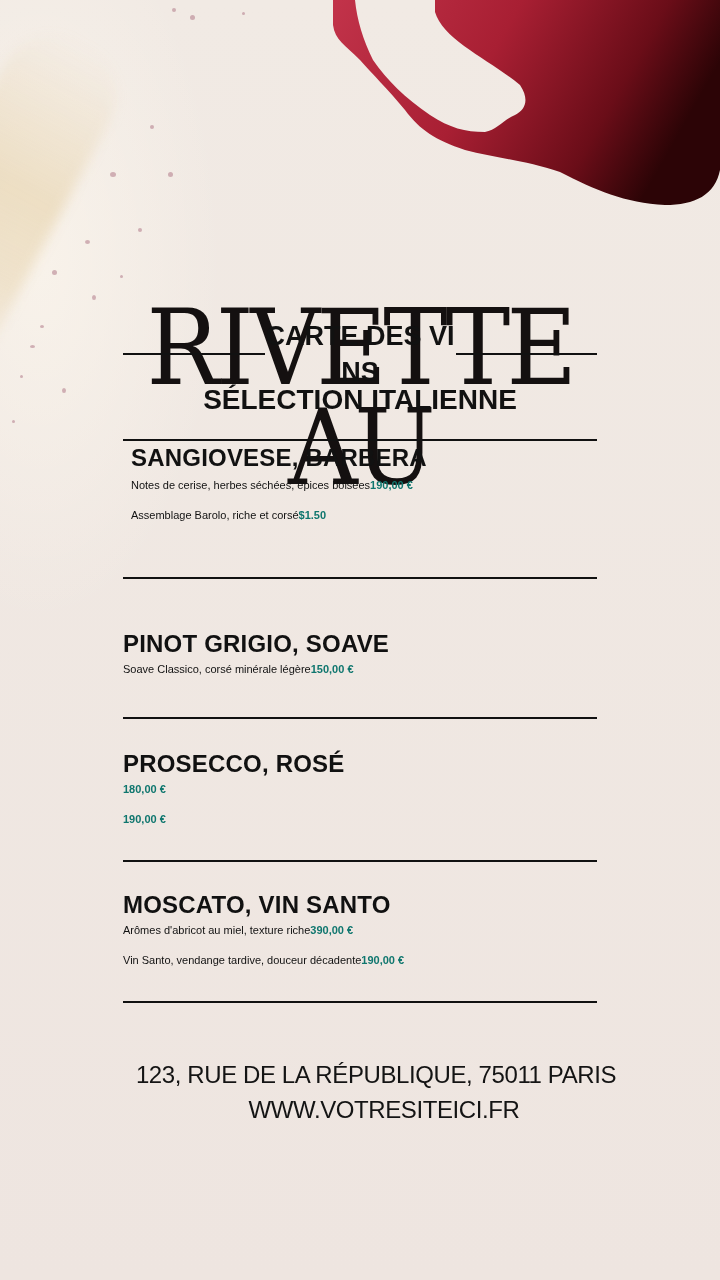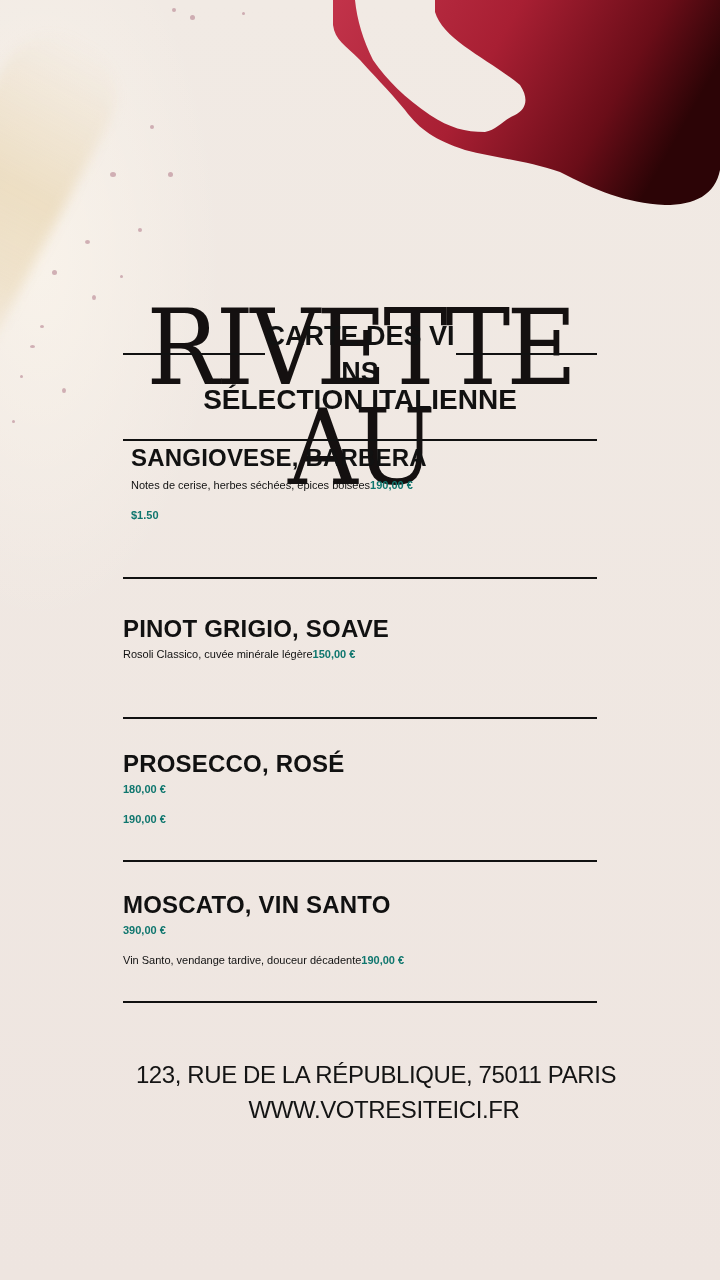--- a/index.html
+++ b/index.html
@@ -104,30 +104,31 @@
 <div class="hline" style="left:123px;top:439px;width:474px;"></div>
 
 <div class="section" style="top:443px;margin-left:8px;">
   <h2>SANGIOVESE, BARBERA</h2>
   <div style="height:6px"></div>
   <div class="row">
     <span class="desc">Notes de cerise, herbes séchées, épices boisées</span>
     <span class="price">190,00 €</span>
   </div>
   <div class="row">
+    <span class="desc">Assemblage Barolo, riche et corsé</span>
     <span class="price">$1.50</span>
   </div>
 </div>
 <div class="sep" style="top:577px;"></div>
 
-<div class="section" style="top:614px;">
+<div class="section" style="top:629px;">
   <h2>PINOT GRIGIO, SOAVE</h2>
   <div style="height:4px"></div>
   <div class="row">
-    <span class="desc">Rosoli Classico, cuvée minérale légère</span>
+    <span class="desc">Soave Classico, corsé minérale légère</span>
     <span class="price">150,00 €</span>
   </div>
 </div>
 <div class="sep" style="top:717px;"></div>
 
 <div class="section" style="top:749px;">
   <h2>PROSECCO, ROSÉ</h2>
   <div style="height:4px"></div>
   <div class="row">
     <span class="price">180,00 €</span>
@@ -135,20 +136,21 @@
   <div class="row">
     <span class="price">190,00 €</span>
   </div>
 </div>
 <div class="sep" style="top:860px;"></div>
 
 <div class="section" style="top:890px;">
   <h2>MOSCATO, VIN SANTO</h2>
   <div style="height:4px"></div>
   <div class="row">
+    <span class="desc">Arômes d'abricot au miel, texture riche</span>
     <span class="price">390,00 €</span>
   </div>
   <div class="row">
     <span class="desc">Vin Santo, vendange tardive, douceur décadente</span>
     <span class="price">190,00 €</span>
   </div>
 </div>
 <div class="sep" style="top:1001px;"></div>
 
 <div class="footer" style="top:1061px;padding-left:16px;">123, RUE DE LA RÉPUBLIQUE, 75011 PARIS</div>

